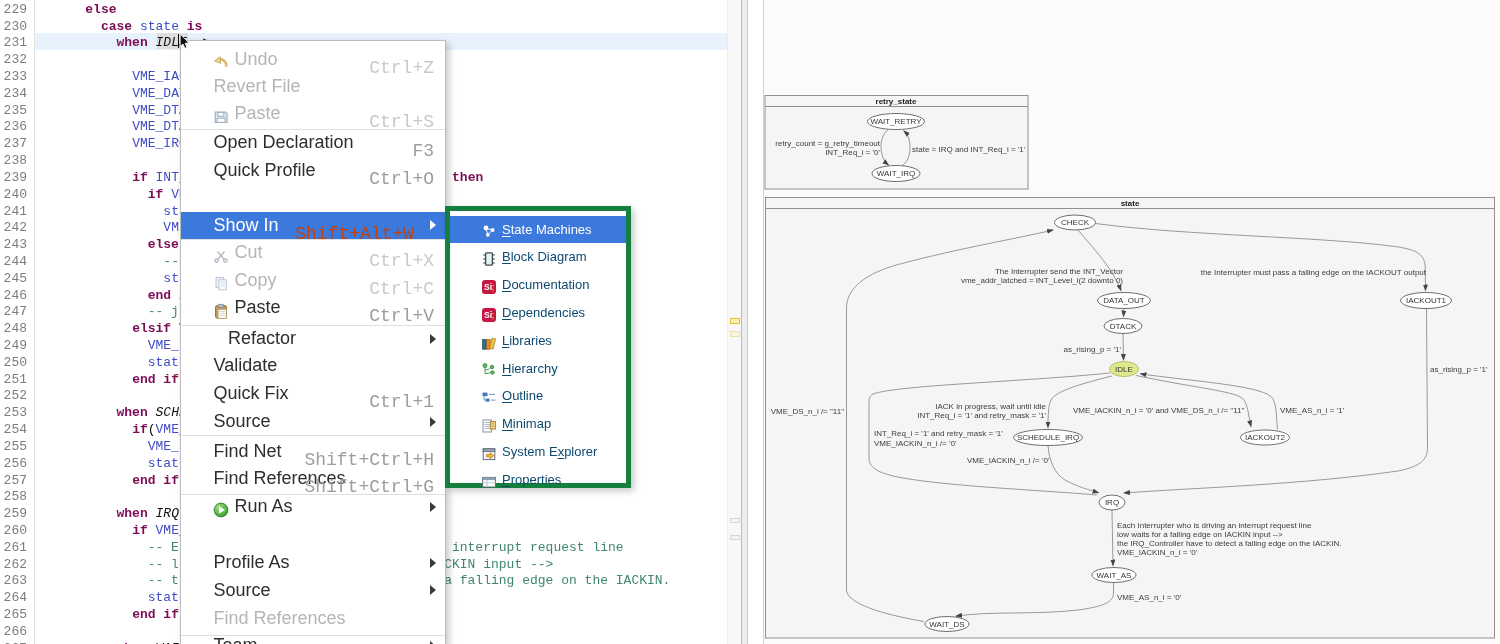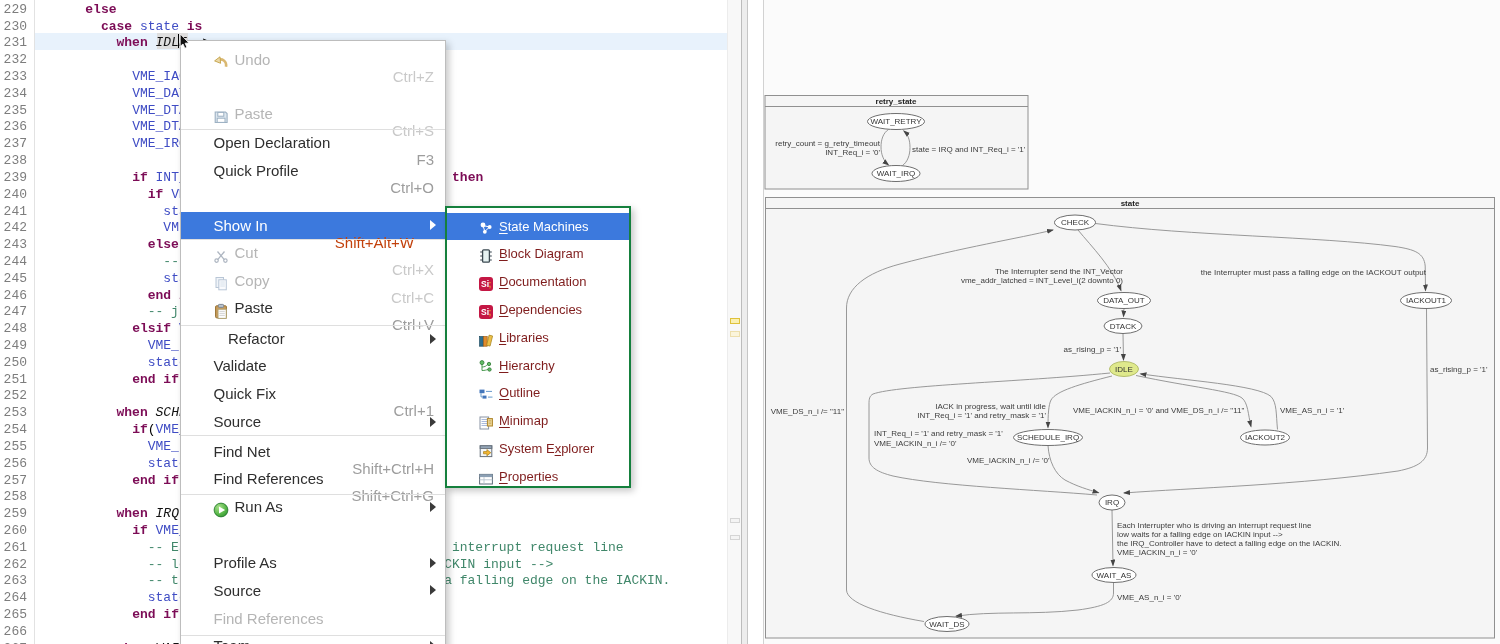--- a/index.html
+++ b/index.html
@@ -19,36 +19,36 @@
 .rm{position:absolute;left:2px;width:8px;height:3.5px;}
 #sash1{position:absolute;left:741px;top:0;width:1px;height:644px;background:#bcbcbc;}
 #sash2{position:absolute;left:742px;top:0;width:5px;height:644px;background:#ededed;}
 #sash3{position:absolute;left:747px;top:0;width:1px;height:644px;background:#c6c6c6;}
 #gap{position:absolute;left:748px;top:0;width:15px;height:644px;background:#fff;}
 #pborder{position:absolute;left:763px;top:0;width:1px;height:644px;background:#d2d2d2;}
 #pane{position:absolute;left:764px;top:0;width:736px;height:644px;background:#fbfbfb;}
 #diag{position:absolute;left:0;top:0;z-index:1;}
 #menu{position:absolute;left:180px;top:40px;width:266px;height:612px;background:#fff;
  border:1px solid #bdbdbd;box-shadow:3px 3px 7px rgba(0,0,0,.22);z-index:5;box-sizing:border-box;}
-.mi{position:absolute;left:0;width:100%;height:27.5px;line-height:27.5px;font-size:15px;color:#2e2e2e;}
+.mi{position:absolute;left:0;width:100%;height:27.5px;line-height:27.5px;font-size:18px;color:#2e2e2e;}
 .mi.dis{color:#b5b5b5;}
 .mi .lbl{position:absolute;top:0;}
-.mi .acc{position:absolute;top:17px;color:#9d9d9d;}
+.mi .acc{position:absolute;top:9px;color:#9d9d9d;font-family:Liberation Mono, monospace;}
 .mi.dis .acc{color:#c9c9c9;}
 .mi .ico{position:absolute;left:32px;top:5.8px;width:16px;height:16px;}
 .mi .arr{position:absolute;right:9px;top:8.8px;width:0;height:0;
  border-left:6.5px solid #3a3a3a;border-top:5px solid transparent;border-bottom:5px solid transparent;}
 .mi.hi{color:#fff;}
 .mi.hi .acc{color:#c2410c;}
 .mi.hi .arr{border-left-color:#fff;}
 .hibg{position:absolute;left:0;top:0;width:100%;height:100%;background:#3c79dd;z-index:-1;}
 .msep{position:absolute;left:0;width:100%;height:1px;background:#dfdfdf;}
 #submenu{position:absolute;left:445px;top:205.5px;width:186px;height:282px;background:#fff;
- border:2px solid #15803d;box-shadow:3px 3px 7px rgba(0,0,0,.22);z-index:6;box-sizing:border-box;}
-.si-row{position:absolute;left:0;width:100%;height:27.8px;line-height:27.8px;font-size:13px;color:#7f1d1d;}
+ border:5px solid #15803d;box-shadow:3px 3px 7px rgba(0,0,0,.22);z-index:6;box-sizing:border-box;}
+.si-row{position:absolute;left:0;width:100%;height:27.8px;line-height:27.8px;font-size:13px;color:#0c4a6e;}
 .si-row .ico2{position:absolute;left:31px;top:5.9px;width:16px;height:16px;}
 .si-row .lbl2{position:absolute;left:52px;top:0;}
 .si-row.hi{color:#fff;}
 .hibg2{position:absolute;left:0;top:.8px;width:100%;height:26.3px;background:#3c79dd;z-index:-1;}
 #pointer{position:absolute;left:177px;top:31.5px;z-index:9;}
 u{text-decoration-thickness:1px;text-underline-offset:2px;}
 </style></head>
 <body>
 <div id="hl"></div>
 <div id="occ"></div>
@@ -219,20 +219,23 @@
 </svg>
 <div id="menu">
 <div class="mi dis" style="top:4.55px">
       <span class="ico"><svg width="16" height="16">
           <path d="M13,12.8 C14,7 9,3.8 4.6,6.4" fill="none" stroke="#d3ab58" stroke-width="2.6" opacity=".85"></path>
           <path d="M7,2.8 L1.6,6.9 L7.6,9.3 z" fill="#ecd9a8" stroke="#c2a045" stroke-width=".9"></path>
         </svg></span>
       <span class="lbl" style="left:53.5px">Undo</span>
       <span class="acc" style="right:11px">Ctrl+Z</span>
     </div>
+<div class="mi dis" style="top:32.00px">
+      <span class="lbl" style="left:32.5px">Revert File</span>
+    </div>
 <div class="mi dis" style="top:59.45px">
       <span class="ico"><svg width="16" height="16">
           <path d="M2.2,3 h10.3 l1.6,1.6 v8.9 h-11.9 z" fill="#dde7ef" stroke="#9cb0c2" stroke-width="1.1"></path>
           <rect x="4.8" y="3.4" width="6" height="3.8" fill="#fff" stroke="#9cb0c2"></rect>
           <rect x="4.2" y="9.2" width="7.8" height="4.2" fill="#fff" stroke="#9cb0c2"></rect>
         </svg></span>
       <span class="lbl" style="left:53.5px">Paste</span>
       <span class="acc" style="right:11px">Ctrl+S</span>
     </div>
 <div class="mi" style="top:88.35px">

